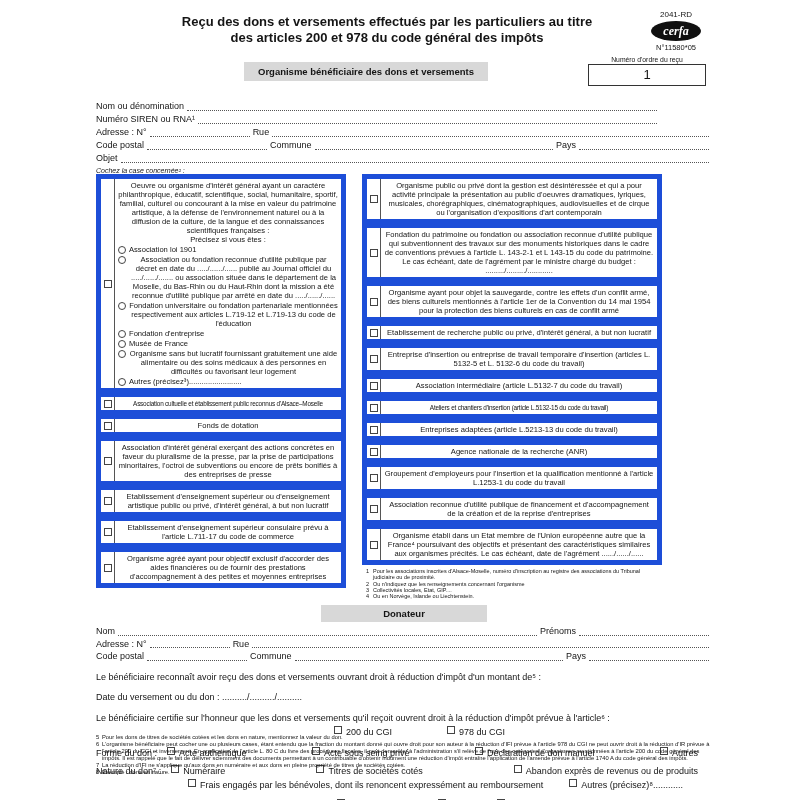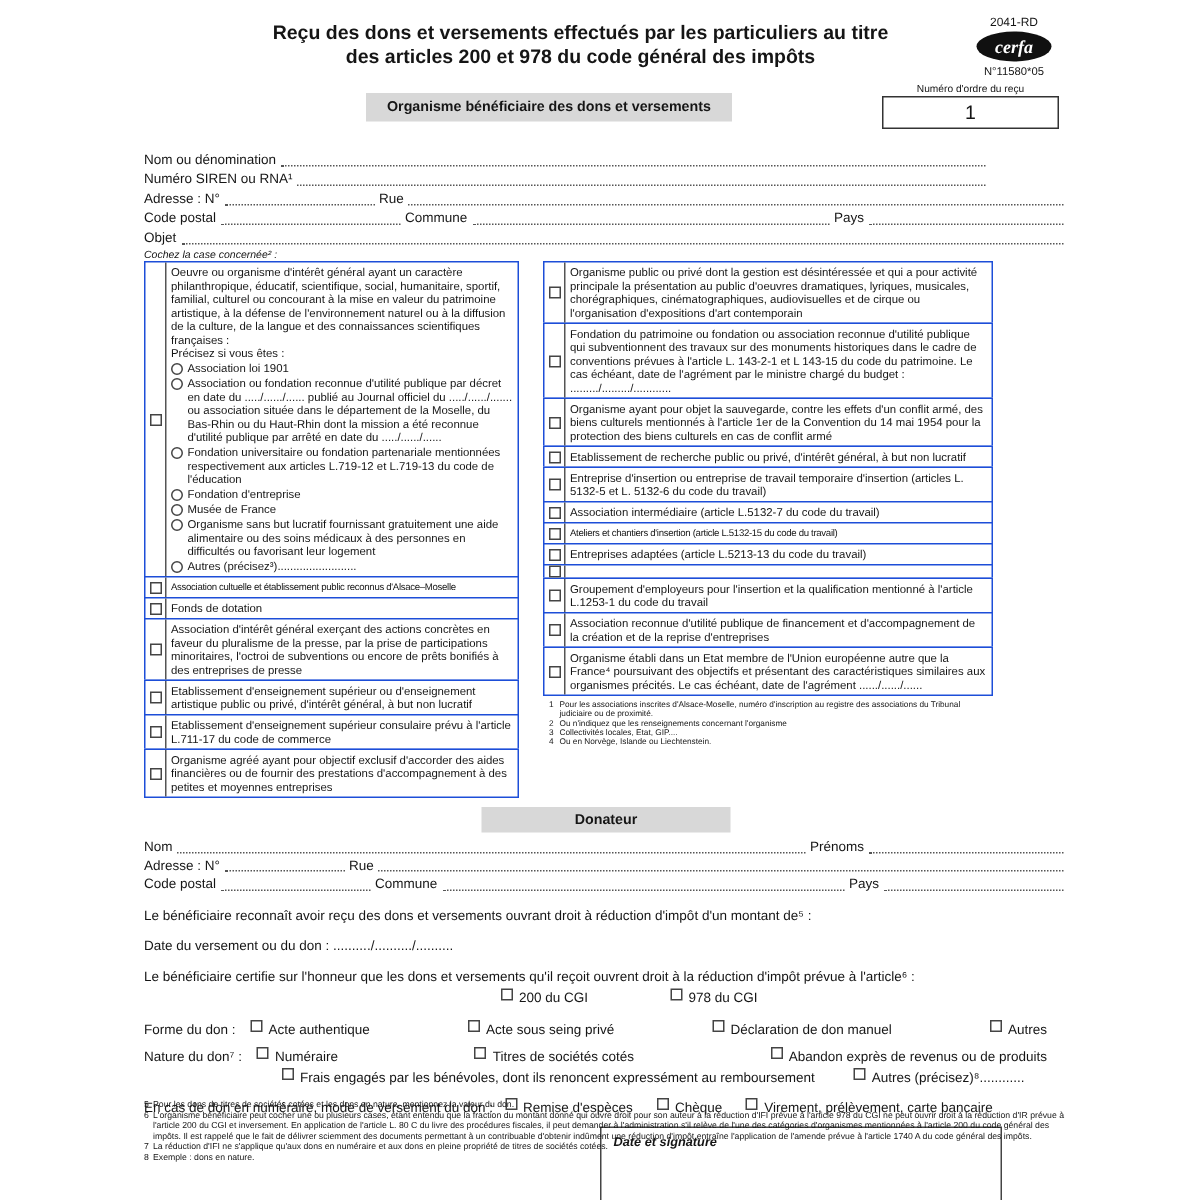--- a/index.html
+++ b/index.html
@@ -27,21 +27,21 @@
   .fline{display:flex;align-items:flex-end;}
   .dots{flex:1;border-bottom:1.2px dotted #555;margin:0 3px 2px 3px;min-width:14px;}
   .dots.w80{flex:0 0 80px;} .dots.w100{flex:0 0 100px;} .dots.w120{flex:0 0 120px;}
   .dots.w130{flex:0 0 130px;} .dots.mr55{margin-right:55px;}
   .check-instr{font-style:italic;font-size:7px;margin:2px 0 1px 0;}
 
   
   .cols{display:flex;gap:16px;font-size:7.6px;line-height:9px;}
   .lcol{width:250px;flex:0 0 250px;}
   .rcol{width:300px;flex:0 0 300px;}
-  .crow{display:flex;border:1px solid #1d4ed8;margin-top:-1px;background:#fff;}
+  .crow{display:flex;border:5px solid #1d4ed8;margin-top:-1px;background:#fff;text-align:center;}
   .cbcell{flex:0 0 13px;border-right:1px solid #555;display:flex;align-items:center;justify-content:center;}
   .cb{display:inline-block;width:6px;height:6px;border:1px solid #444;background:#fff;}
   .ctext{padding:2px 3px;flex:1;}
   .crow.small .ctext{font-size:6.4px;letter-spacing:-0.2px;}
   .opt{margin-top:1px;display:flex;}
   .circ{flex:0 0 6px;width:6px;height:6px;border:1px solid #444;border-radius:50%;margin:1px 3px 0 0;}
   .fnotes{font-size:5.5px;line-height:6.3px;margin-top:3px;padding-left:4px;}
   .fnote{display:flex;} .fnote .fn-n{flex:0 0 7px;}
 
   
@@ -248,20 +248,21 @@
           <div class="crow">
             <span class="cbcell">
               <span class="cb"></span>
             </span>
             <div class="ctext">Entreprises adaptées (article L.5213-13 du code du travail)</div>
           </div>
           <div class="crow">
             <span class="cbcell">
               <span class="cb"></span>
             </span>
+            <div class="ctext">Agence nationale de la recherche (ANR)</div>
           </div>
           <div class="crow">
             <span class="cbcell">
               <span class="cb"></span>
             </span>
             <div class="ctext">Groupement d'employeurs pour l'insertion et la qualification mentionné à l'article L.1253-1 du code du travail</div>
           </div>
           <div class="crow">
             <span class="cbcell">
               <span class="cb"></span>

